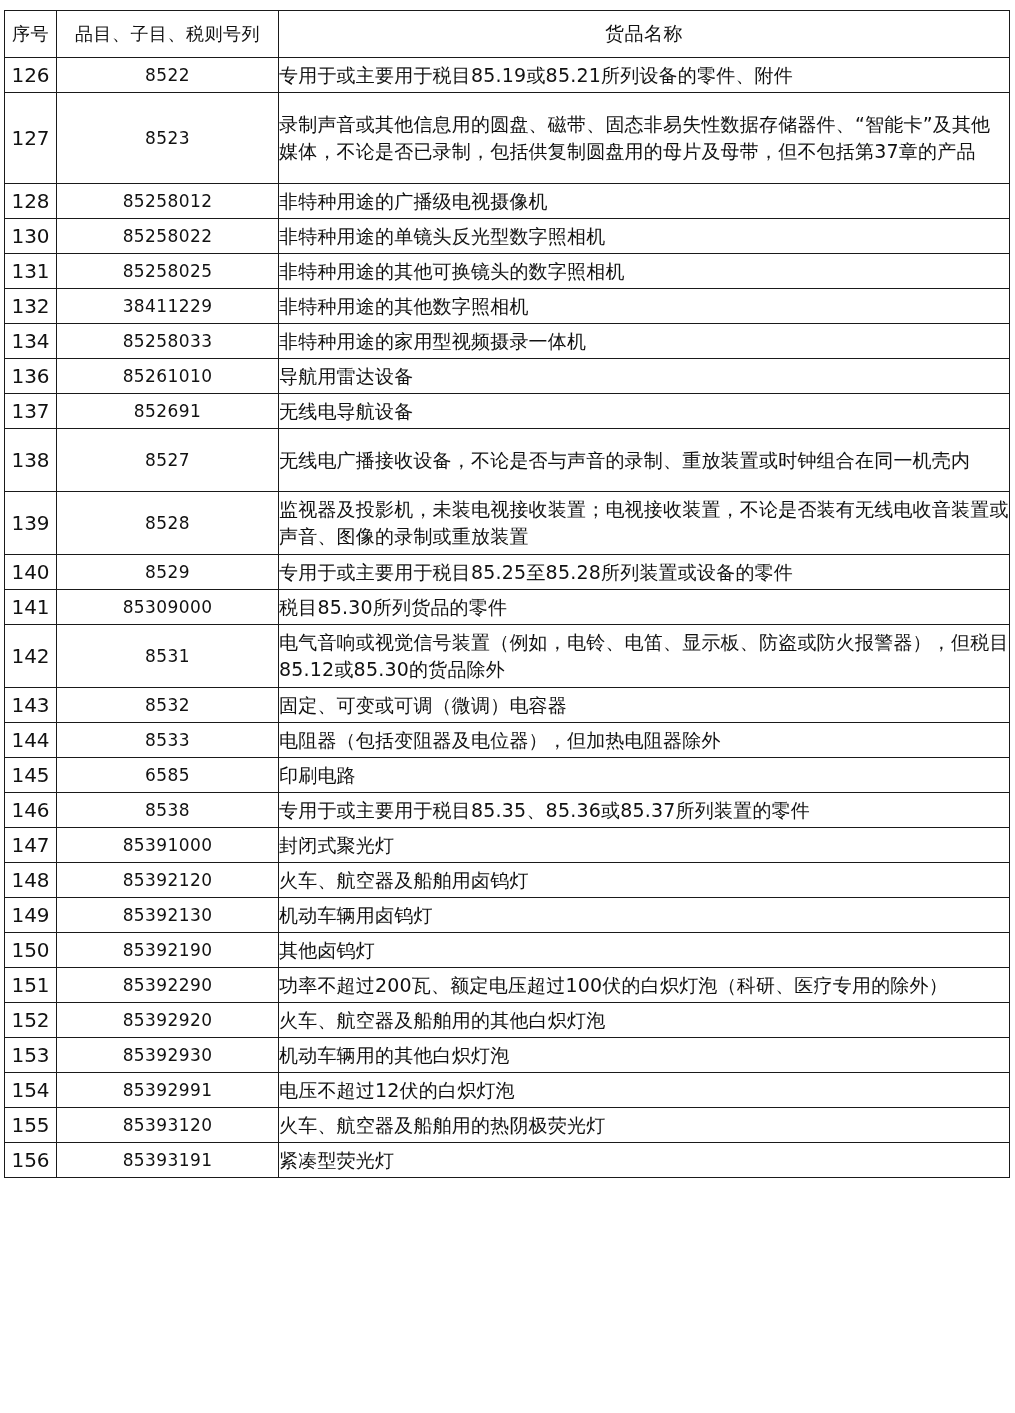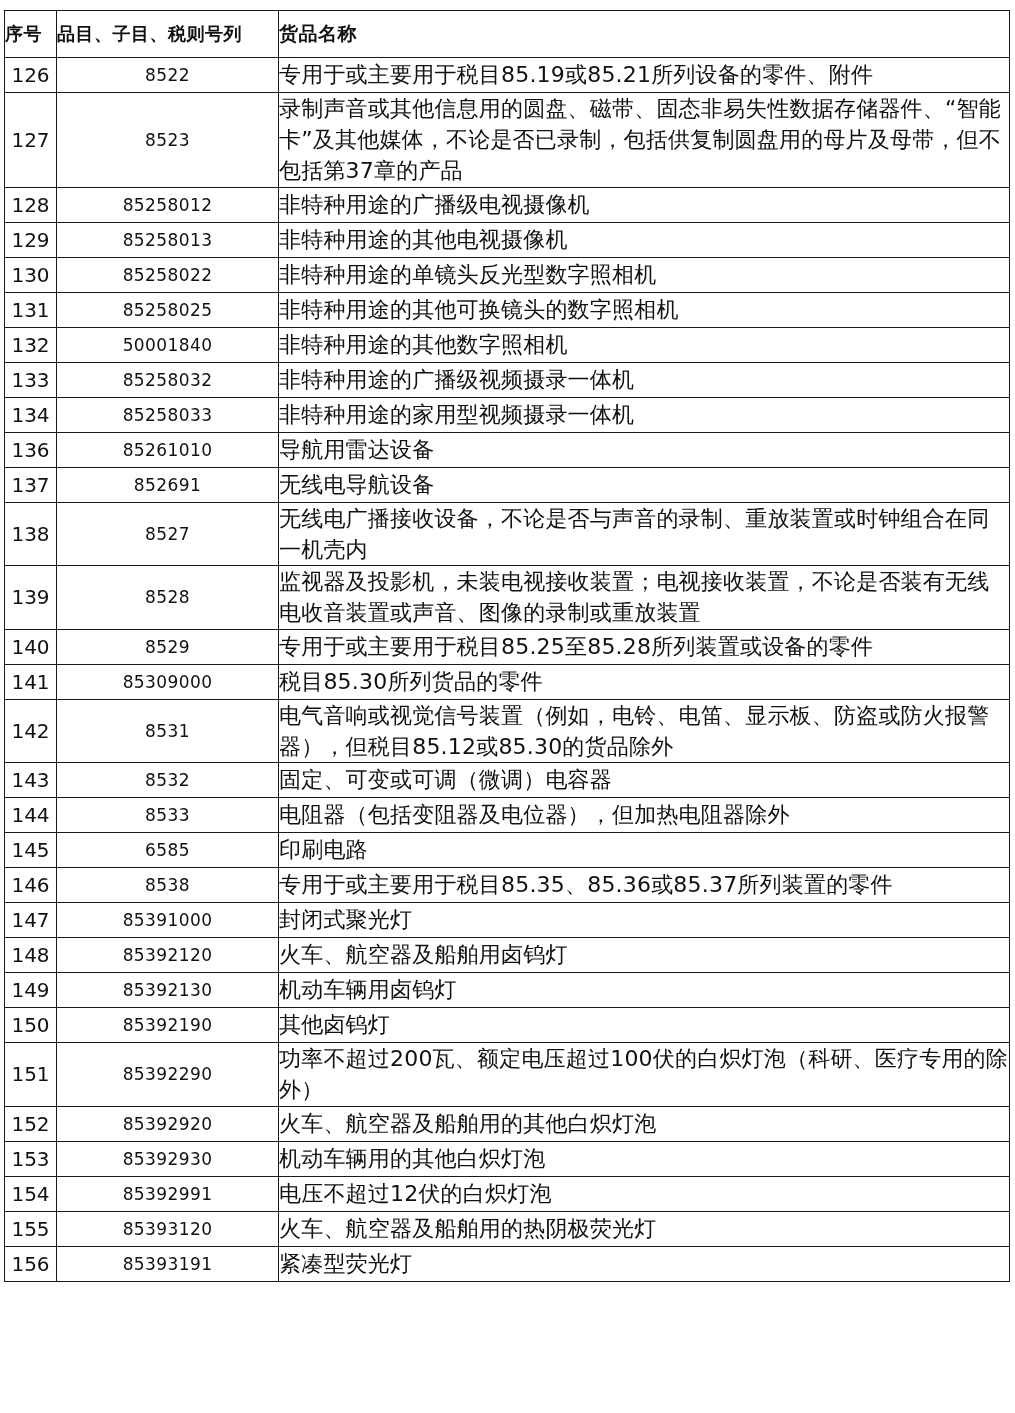--- a/index.html
+++ b/index.html
@@ -31,23 +31,23 @@
   table.tariff td {
     border: 1.6px solid #1a1a1a;
     padding: 0;
     vertical-align: middle;
   }
   col.c-seq { width: 52px; }
   col.c-code { width: 222px; }
   col.c-name { width: 731px; }
 
   thead th {
-    font-weight: bold;
+    font-weight: normal;
     font-size: 18px;
-    text-align: left;
+    text-align: center;
     height: 46px;
     letter-spacing: 0.5px;
   }
   thead th.h-name {
     font-size: 19px;
     border-radius: 23px;
   }
 
   td.seq {
     text-align: center;
@@ -55,21 +55,21 @@
     padding: 2px 0;
   }
   td.code {
     text-align: center;
     font-size: 17px;
     letter-spacing: 0.4px;
     padding: 2px 0;
   }
   td.name {
     text-align: left;
-    font-size: 22px;
+    font-size: 19px;
     padding: 4px 6px 4px 9px;
     line-height: 1.42;
     letter-spacing: 0.2px;
   }
   tr.r1 td { height: 34px; }
   tr.r2 td { height: 62px; }
   tr.r3 td { height: 90px; }
 </style>
 </head>
 <body>
@@ -98,43 +98,33 @@
           <td class="seq">127</td>
           <td class="code">8523</td>
           <td class="name">录制声音或其他信息用的圆盘、磁带、固态非易失性数据存储器件、“智能卡”及其他媒体，不论是否已录制，包括供复制圆盘用的母片及母带，但不包括第37章的产品</td>
         </tr>
         <tr class="r1">
           <td class="seq">128</td>
           <td class="code">85258012</td>
           <td class="name">非特种用途的广播级电视摄像机</td>
         </tr>
         <tr class="r1">
-          <td class="seq">129</td>
-          <td class="code">85258013</td>
-          <td class="name">非特种用途的其他电视摄像机</td>
-        </tr>
-        <tr class="r1">
           <td class="seq">130</td>
           <td class="code">85258022</td>
           <td class="name">非特种用途的单镜头反光型数字照相机</td>
         </tr>
         <tr class="r1">
           <td class="seq">131</td>
           <td class="code">85258025</td>
           <td class="name">非特种用途的其他可换镜头的数字照相机</td>
         </tr>
         <tr class="r1">
           <td class="seq">132</td>
-          <td class="code">50001840</td>
+          <td class="code">38411229</td>
           <td class="name">非特种用途的其他数字照相机</td>
-        </tr>
-        <tr class="r1">
-          <td class="seq">133</td>
-          <td class="code">85258032</td>
-          <td class="name">非特种用途的广播级视频摄录一体机</td>
         </tr>
         <tr class="r1">
           <td class="seq">134</td>
           <td class="code">85258033</td>
           <td class="name">非特种用途的家用型视频摄录一体机</td>
         </tr>
         <tr class="r1">
           <td class="seq">136</td>
           <td class="code">85261010</td>
           <td class="name">导航用雷达设备</td>

